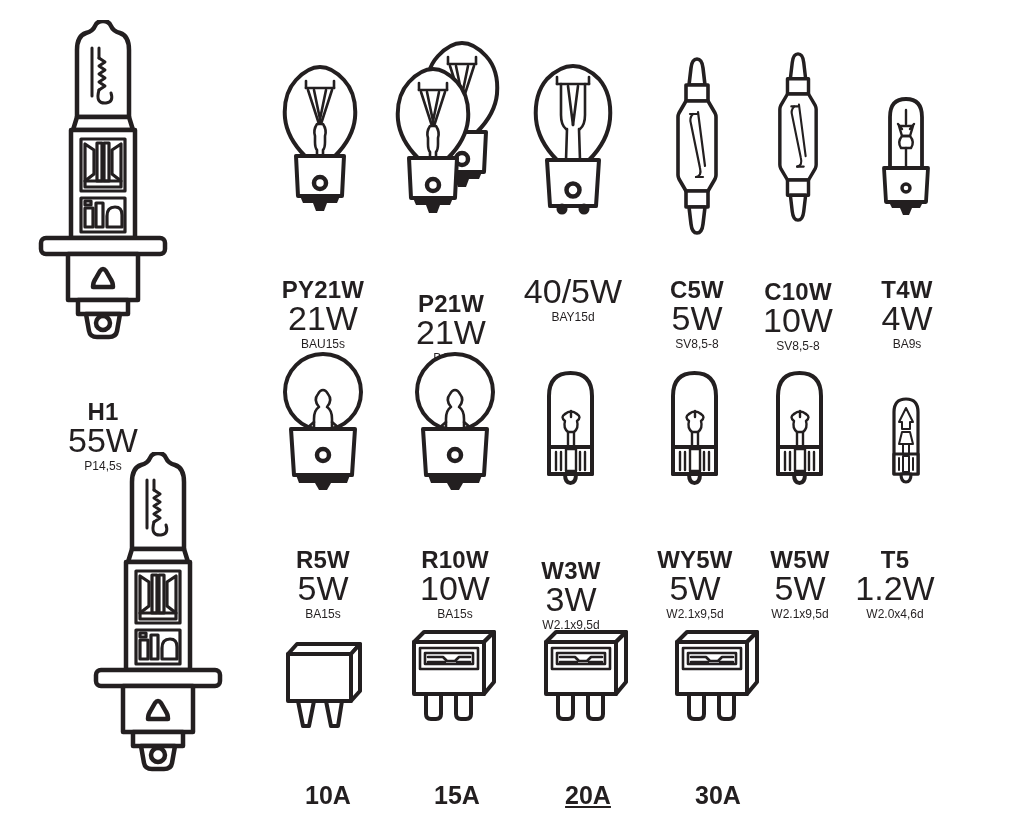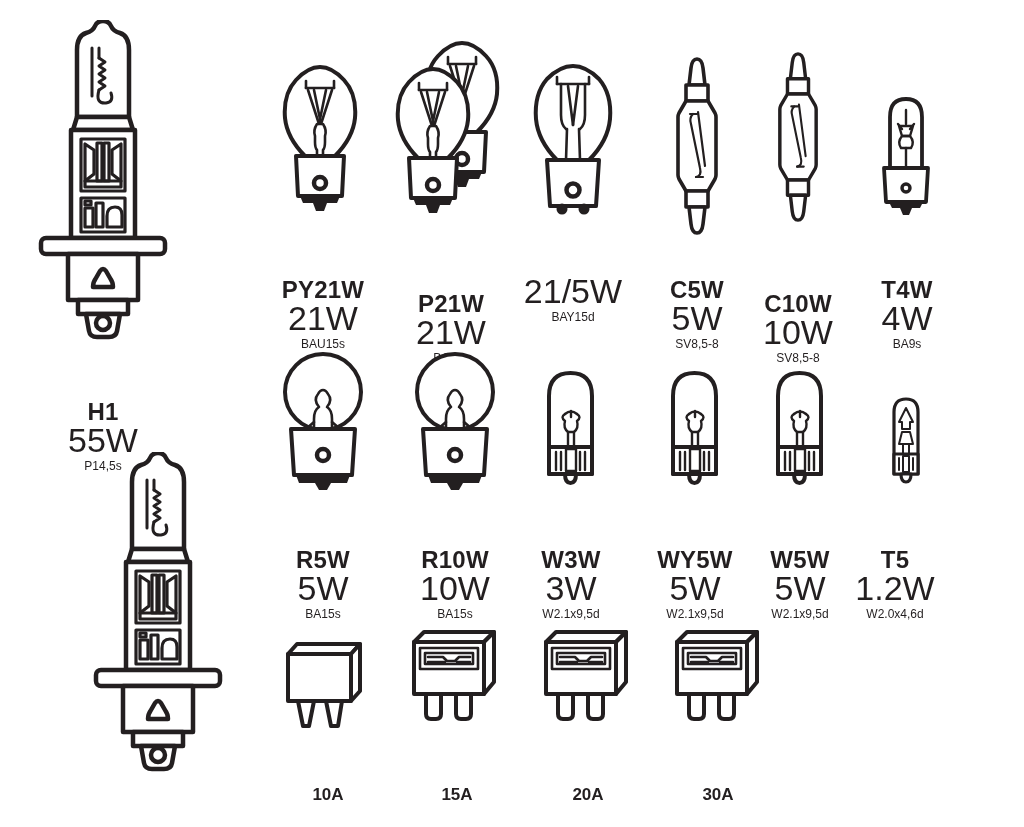--- a/index.html
+++ b/index.html
@@ -4,21 +4,21 @@
 <style>
   html,body{margin:0;padding:0;background:#fff;}
   .canvas{position:relative;width:1024px;height:827px;background:#fff;overflow:hidden;
           font-family:"Liberation Sans","DejaVu Sans",sans-serif;color:#231f20;}
   .item{position:absolute;}
   .item svg{display:block;width:100%;height:100%;}
   .lbl{position:absolute;text-align:center;line-height:1;margin-top:43px;}
   .name{font-size:24px;font-weight:700;line-height:27px;letter-spacing:.2px;}
   .watt{font-size:34px;font-weight:400;line-height:30px;}
   .bse{font-size:12px;font-weight:400;line-height:22px;}
-  .amp{font-size:17px;font-weight:700;line-height:28px;}
+  .amp{font-size:25px;font-weight:700;line-height:28px;}
 </style>
 </head>
 <body>
 
 <div class="canvas">
 
   <svg width="0" height="0" style="position:absolute" aria-hidden="true">
     <defs>
       <g id="sym-h1" stroke="#231f20" fill="#fff" stroke-width="4.5" stroke-linejoin="round" stroke-linecap="round">
         <path d="M39 97 V30 Q39 16 48 13 Q55 11 57 6 Q59 1 65 1 Q71 1 73 6 Q75 11 82 13 Q91 16 91 30 V97 Z"></path>
@@ -237,29 +237,29 @@
     <div class="name">PY21W</div>
     <div class="watt">21W</div>
     <div class="bse">BAU15s</div>
   </div>
   <div class="lbl" style="left:388px;top:247px;width:126px;">
     <div class="name">P21W</div>
     <div class="watt">21W</div>
     <div class="bse">BA15s</div>
   </div>
   <div class="lbl" style="left:510px;top:233px;width:126px;">
-    <div class="watt">21/5W</div>
+    <div class="watt">40/5W</div>
     <div class="bse">BAY15d</div>
   </div>
   <div class="lbl" style="left:634px;top:233px;width:126px;text-align:center;">
     <div class="name">C5W</div>
     <div class="watt">5W</div>
     <div class="bse">SV8,5-8</div>
   </div>
-  <div class="lbl" style="left:735px;top:247px;width:126px;">
+  <div class="lbl" style="left:735px;top:235px;width:126px;">
     <div class="name">C10W</div>
     <div class="watt">10W</div>
     <div class="bse">SV8,5-8</div>
   </div>
   <div class="lbl" style="left:844px;top:233px;width:126px;">
     <div class="name">T4W</div>
     <div class="watt">4W</div>
     <div class="bse">BA9s</div>
   </div>
 
@@ -297,21 +297,21 @@
   <div class="lbl" style="left:260px;top:503px;width:126px;">
     <div class="name">R5W</div>
     <div class="watt">5W</div>
     <div class="bse">BA15s</div>
   </div>
   <div class="lbl" style="left:392px;top:503px;width:126px;">
     <div class="name">R10W</div>
     <div class="watt">10W</div>
     <div class="bse">BA15s</div>
   </div>
-  <div class="lbl" style="left:508px;top:503px;width:126px;">
+  <div class="lbl" style="left:508px;top:514px;width:126px;">
     <div class="name">W3W</div>
     <div class="watt">3W</div>
     <div class="bse">W2.1x9,5d</div>
   </div>
   <div class="lbl" style="left:632px;top:503px;width:126px;">
     <div class="name">WY5W</div>
     <div class="watt">5W</div>
     <div class="bse">W2.1x9,5d</div>
   </div>
   <div class="lbl" style="left:737px;top:503px;width:126px;">
@@ -345,20 +345,20 @@
         <use href="#sym-fuse"></use>
       </svg>
   </div>
 
   <div class="lbl" style="left:268px;top:738px;width:120px;">
     <div class="amp">10A</div>
   </div>
   <div class="lbl" style="left:397px;top:738px;width:120px;">
     <div class="amp">15A</div>
   </div>
-  <div class="lbl" style="left:528px;top:738px;width:120px;">
+  <div class="lbl" style="left:528px;top:738px;width:120px;text-decoration:underline;">
     <div class="amp">20A</div>
   </div>
   <div class="lbl" style="left:658px;top:738px;width:120px;">
     <div class="amp">30A</div>
   </div>
 
 </div>
 
 </body></html>

